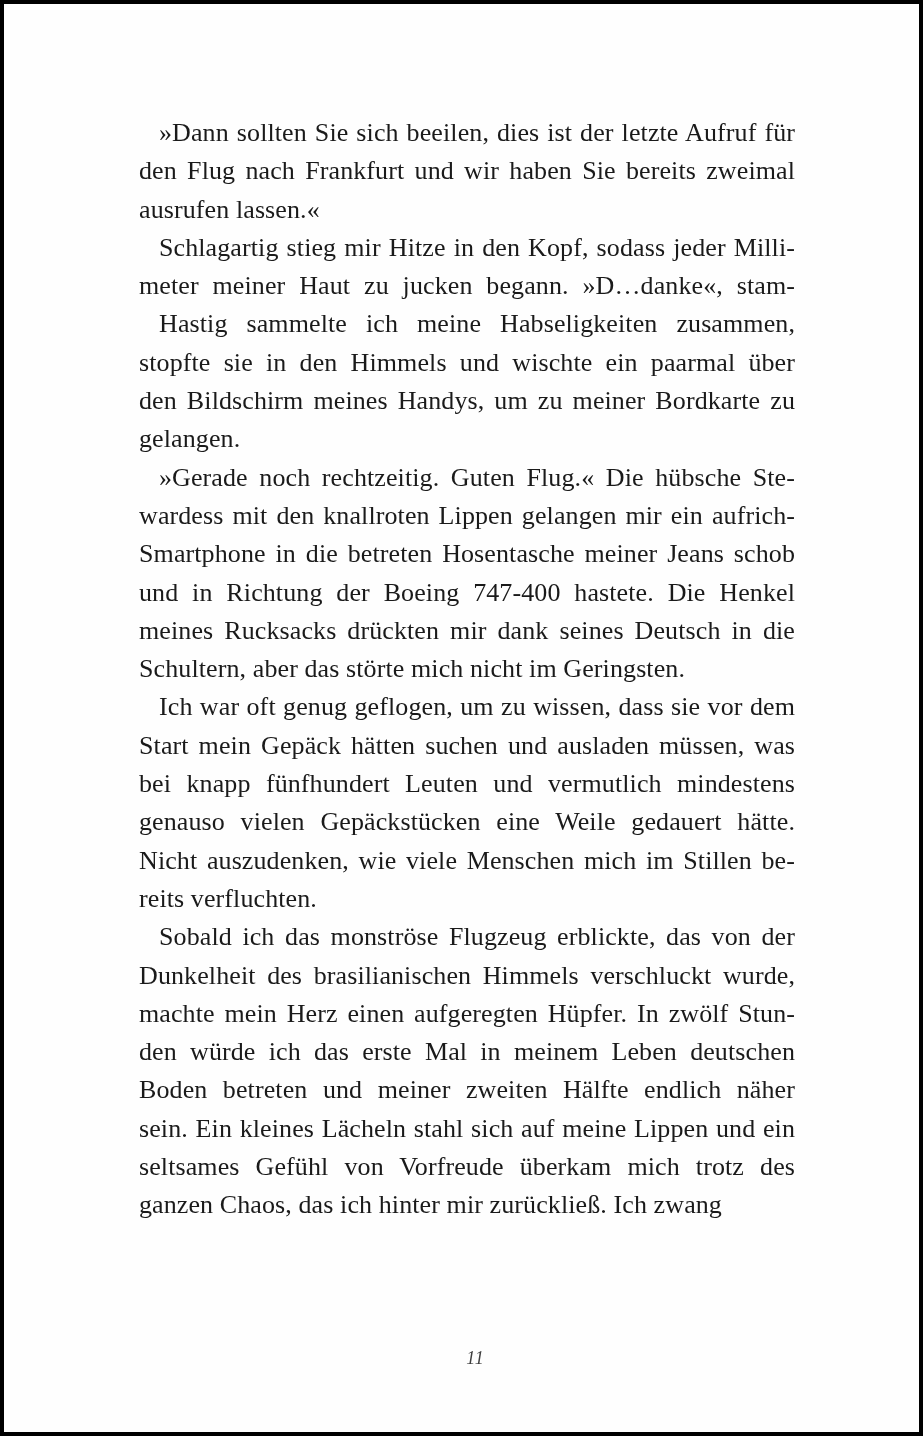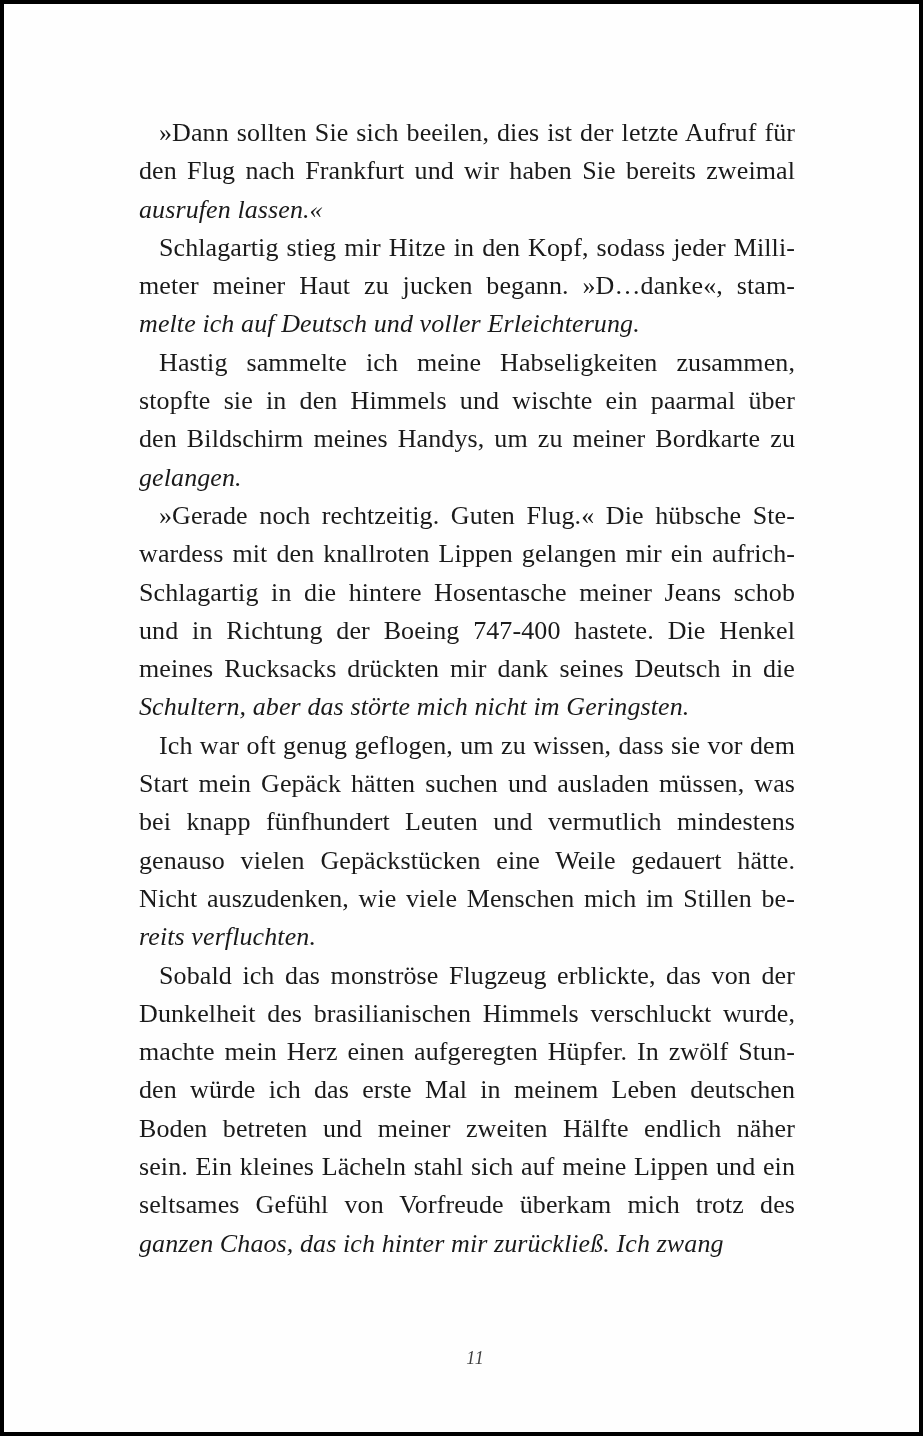--- a/index.html
+++ b/index.html
@@ -34,21 +34,20 @@
   .line {
     text-align: justify;
     text-align-last: justify;
     white-space: normal;
   }
   .line.first {
     text-indent: 20px;
   }
   .line.last {
     text-align-last: left;
-    font-style: italic;
   }
   .page-number {
     position: absolute;
     left: 0;
     top: 1344px;
     width: 100%;
     text-align: center;
     font-size: 18px;
     font-style: italic;
     color: #3f3f3f;
@@ -64,34 +63,33 @@
 
     <div class="para">
       <div class="line first">»Dann sollten Sie sich beeilen, dies ist der letzte Aufruf für</div>
       <div class="line">den Flug nach Frankfurt und wir haben Sie bereits zweimal</div>
       <div class="line last">ausrufen lassen.«</div>
     </div>
 
     <div class="para">
       <div class="line first">Schlagartig stieg mir Hitze in den Kopf, sodass jeder Milli-</div>
       <div class="line">meter meiner Haut zu jucken begann. »D…danke«, stam-</div>
-      <div class="line last">melte ich auf Deutsch und voller Erleichterung.</div>
     </div>
 
     <div class="para">
       <div class="line first">Hastig sammelte ich meine Habseligkeiten zusammen,</div>
       <div class="line">stopfte sie in den Himmels und wischte ein paarmal über</div>
       <div class="line">den Bildschirm meines Handys, um zu meiner Bordkarte zu</div>
       <div class="line last">gelangen.</div>
     </div>
 
     <div class="para">
       <div class="line first">»Gerade noch rechtzeitig. Guten Flug.« Die hübsche Ste-</div>
       <div class="line">wardess mit den knallroten Lippen gelangen mir ein aufrich-</div>
-      <div class="line">Schlagartig in die hintere Hosentasche meiner Jeans schob</div>
+      <div class="line">Smartphone in die betreten Hosentasche meiner Jeans schob</div>
       <div class="line">und in Richtung der Boeing 747-400 hastete. Die Henkel</div>
       <div class="line">meines Rucksacks drückten mir dank seines Deutsch in die</div>
       <div class="line last">Schultern, aber das störte mich nicht im Geringsten.</div>
     </div>
 
     <div class="para">
       <div class="line first">Ich war oft genug geflogen, um zu wissen, dass sie vor dem</div>
       <div class="line">Start mein Gepäck hätten suchen und ausladen müssen, was</div>
       <div class="line">bei knapp fünfhundert Leuten und vermutlich mindestens</div>
       <div class="line">genauso vielen Gepäckstücken eine Weile gedauert hätte.</div>

